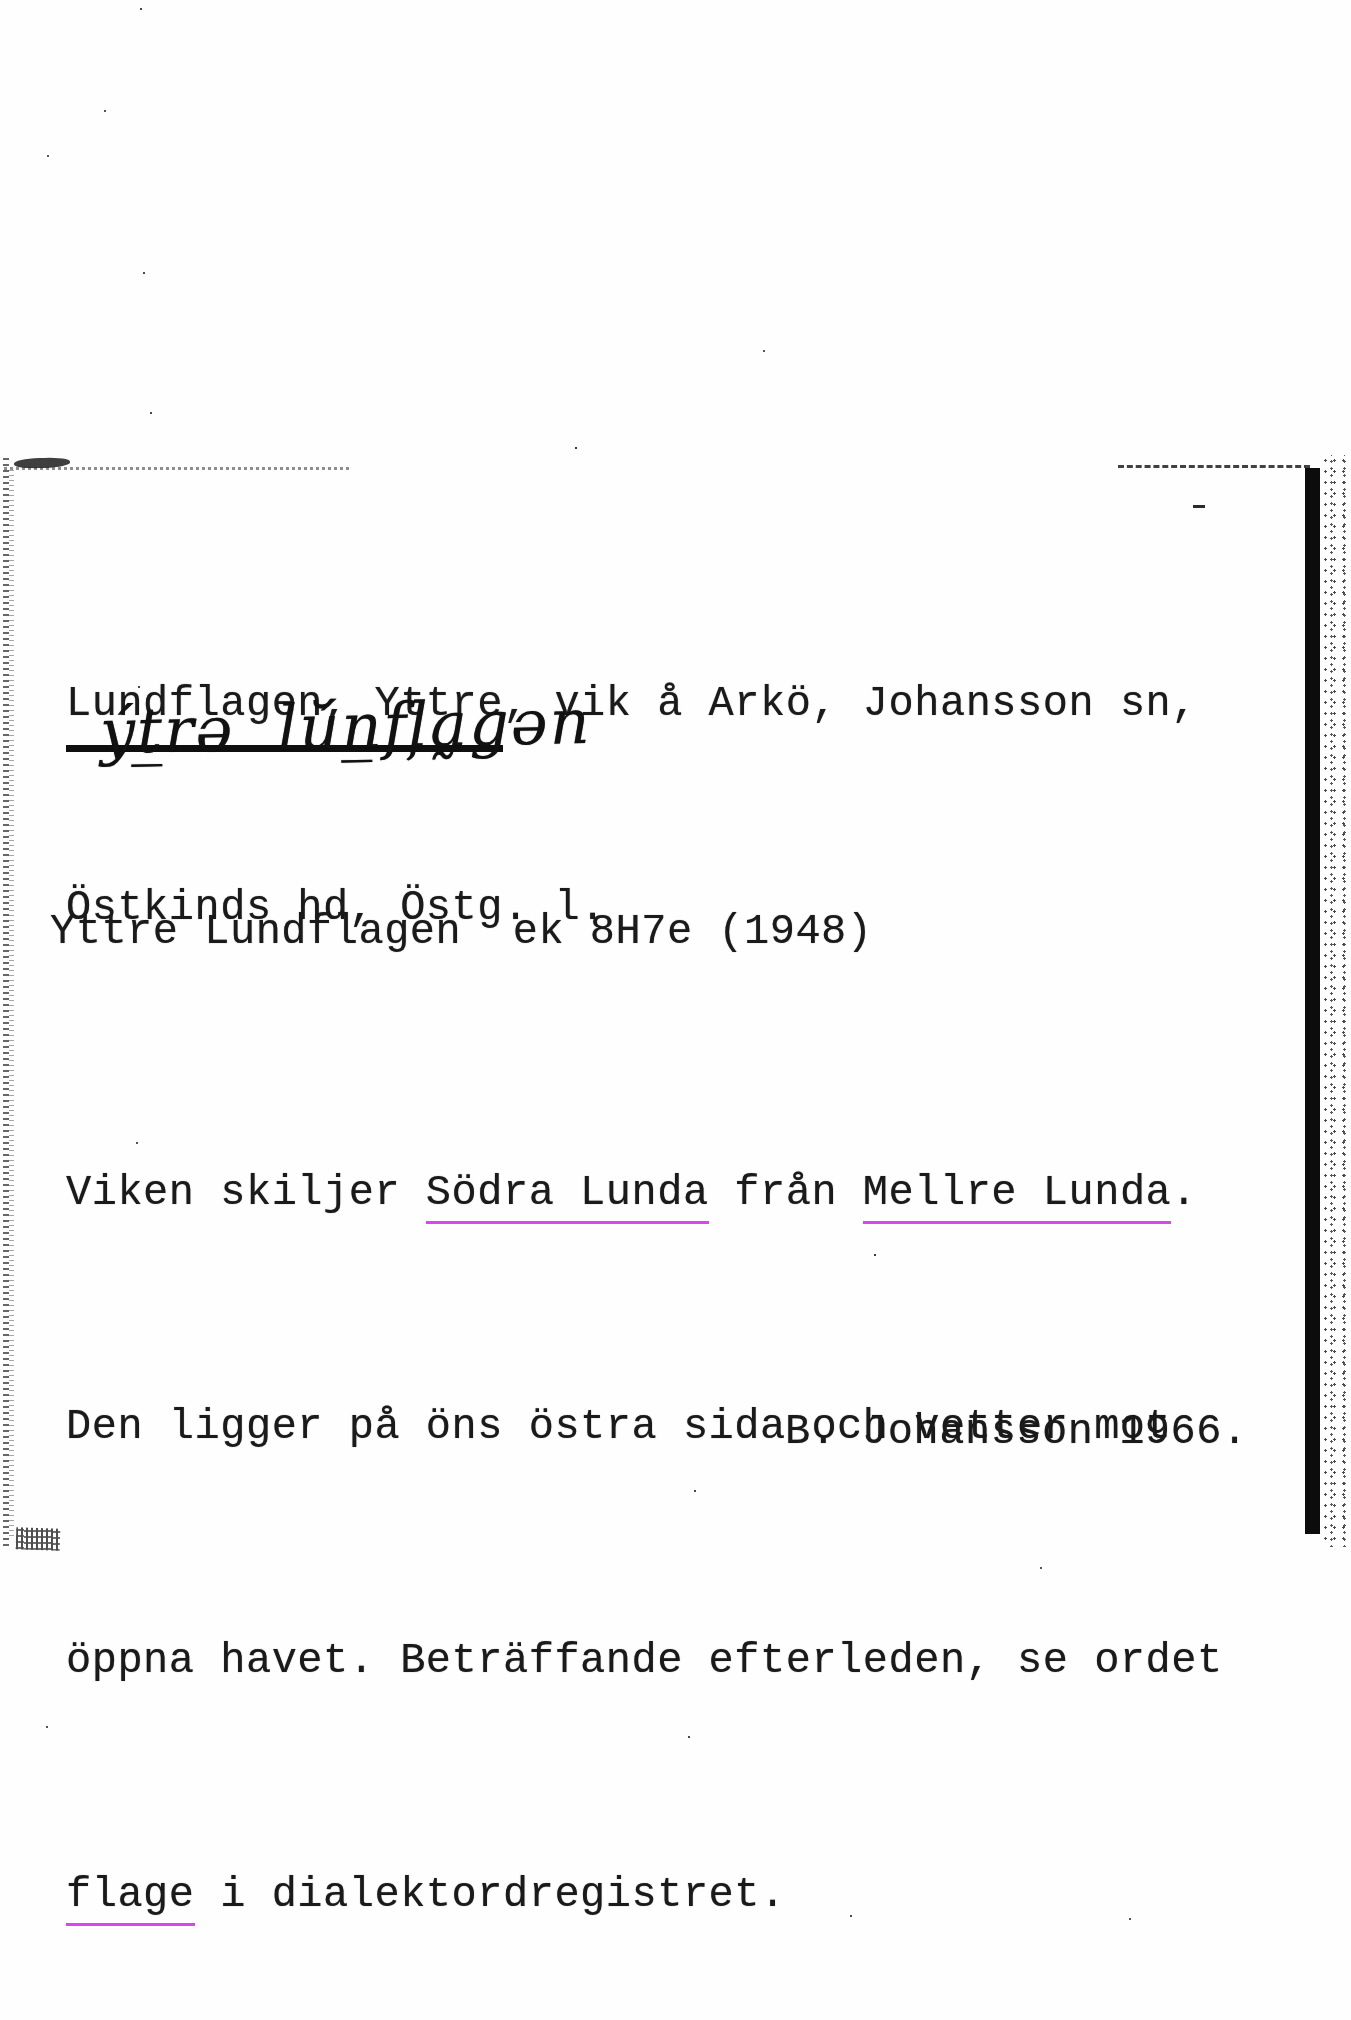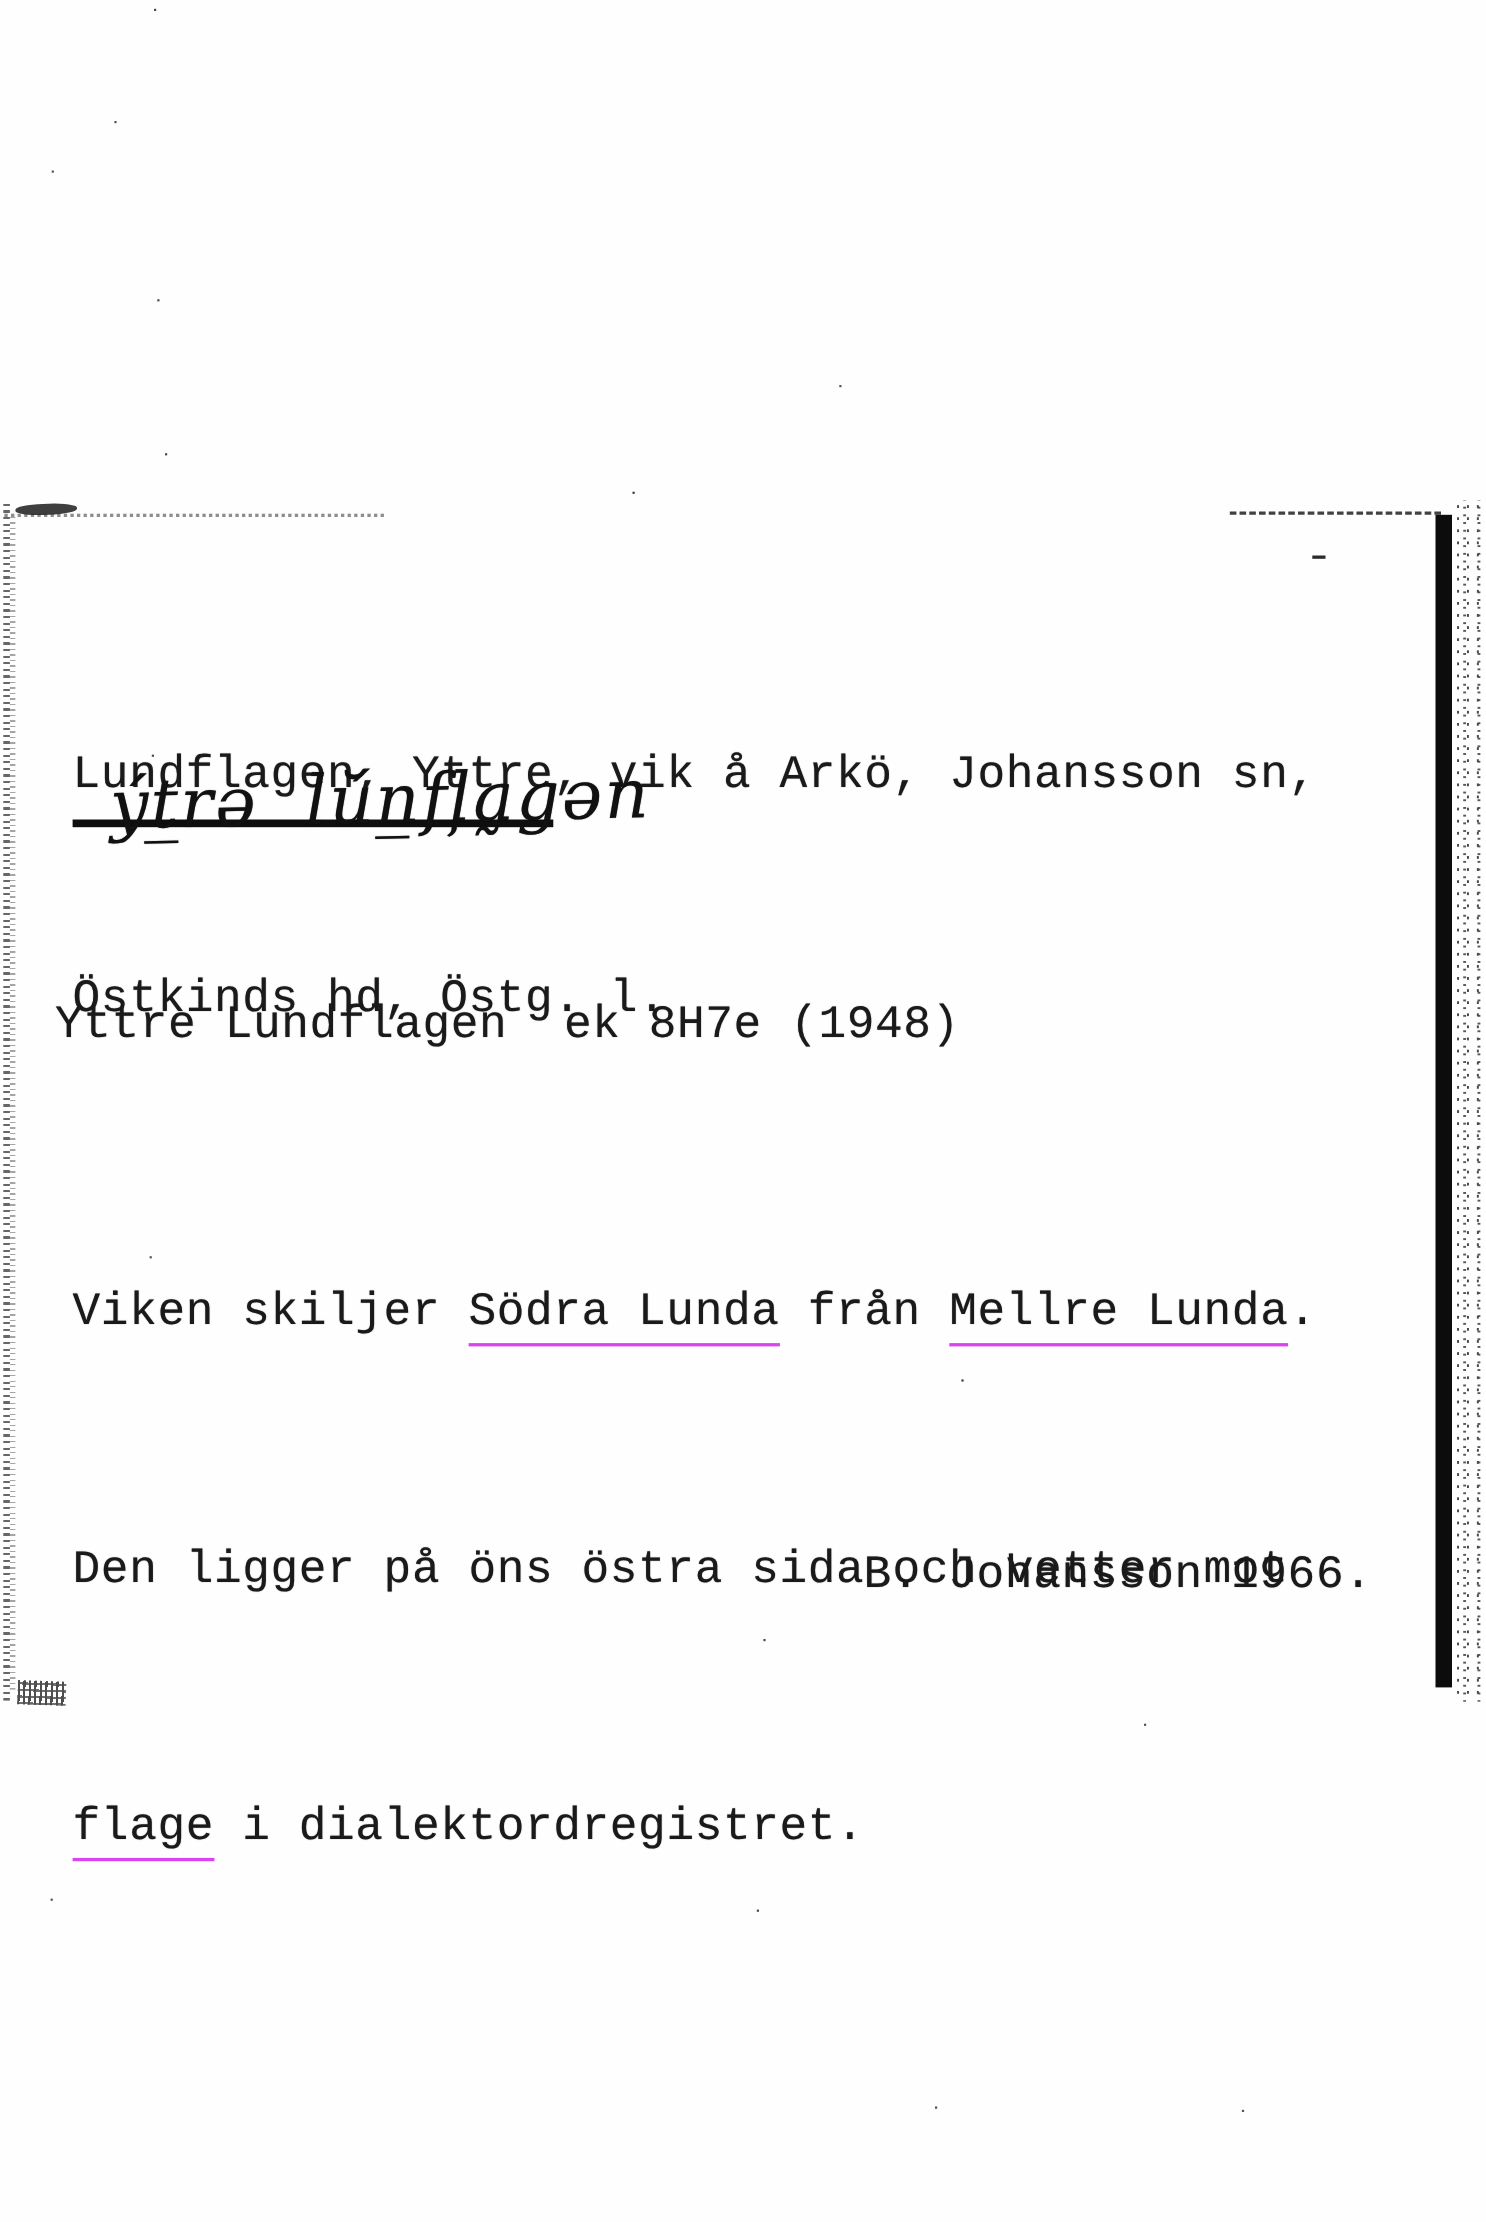--- a/index.html
+++ b/index.html
@@ -87,18 +87,19 @@
     <div>Östkinds hd, Östg. l.</div>
   </div>
 
   <div class="abs phonetic">ýt̲rə  lŭ́n̲fl̦a̰gən</div>
 
   <div class="abs type record-line">Yttre Lundflagen  ek 8H7e (1948)</div>
 
   <div class="abs type body-block">
     <div><span>Viken skiljer </span><span class="u-med">Södra Lunda</span><span> från </span><span class="u-med">Mellre Lunda</span><span>.</span></div>
     <div>Den ligger på öns östra sida och vetter mot</div>
+    <div>öppna havet. Beträffande efterleden, se ordet</div>
     <div><span class="u-med">flage</span><span> i dialektordregistret.</span></div>
   </div>
 
   <div class="abs type signature">B. Johansson 1966.</div>
 
 </div>
 
 </body></html>

